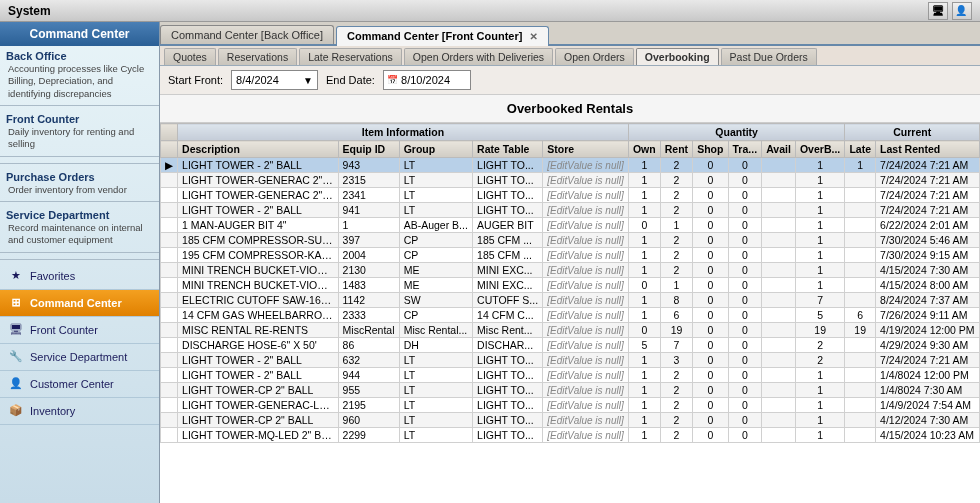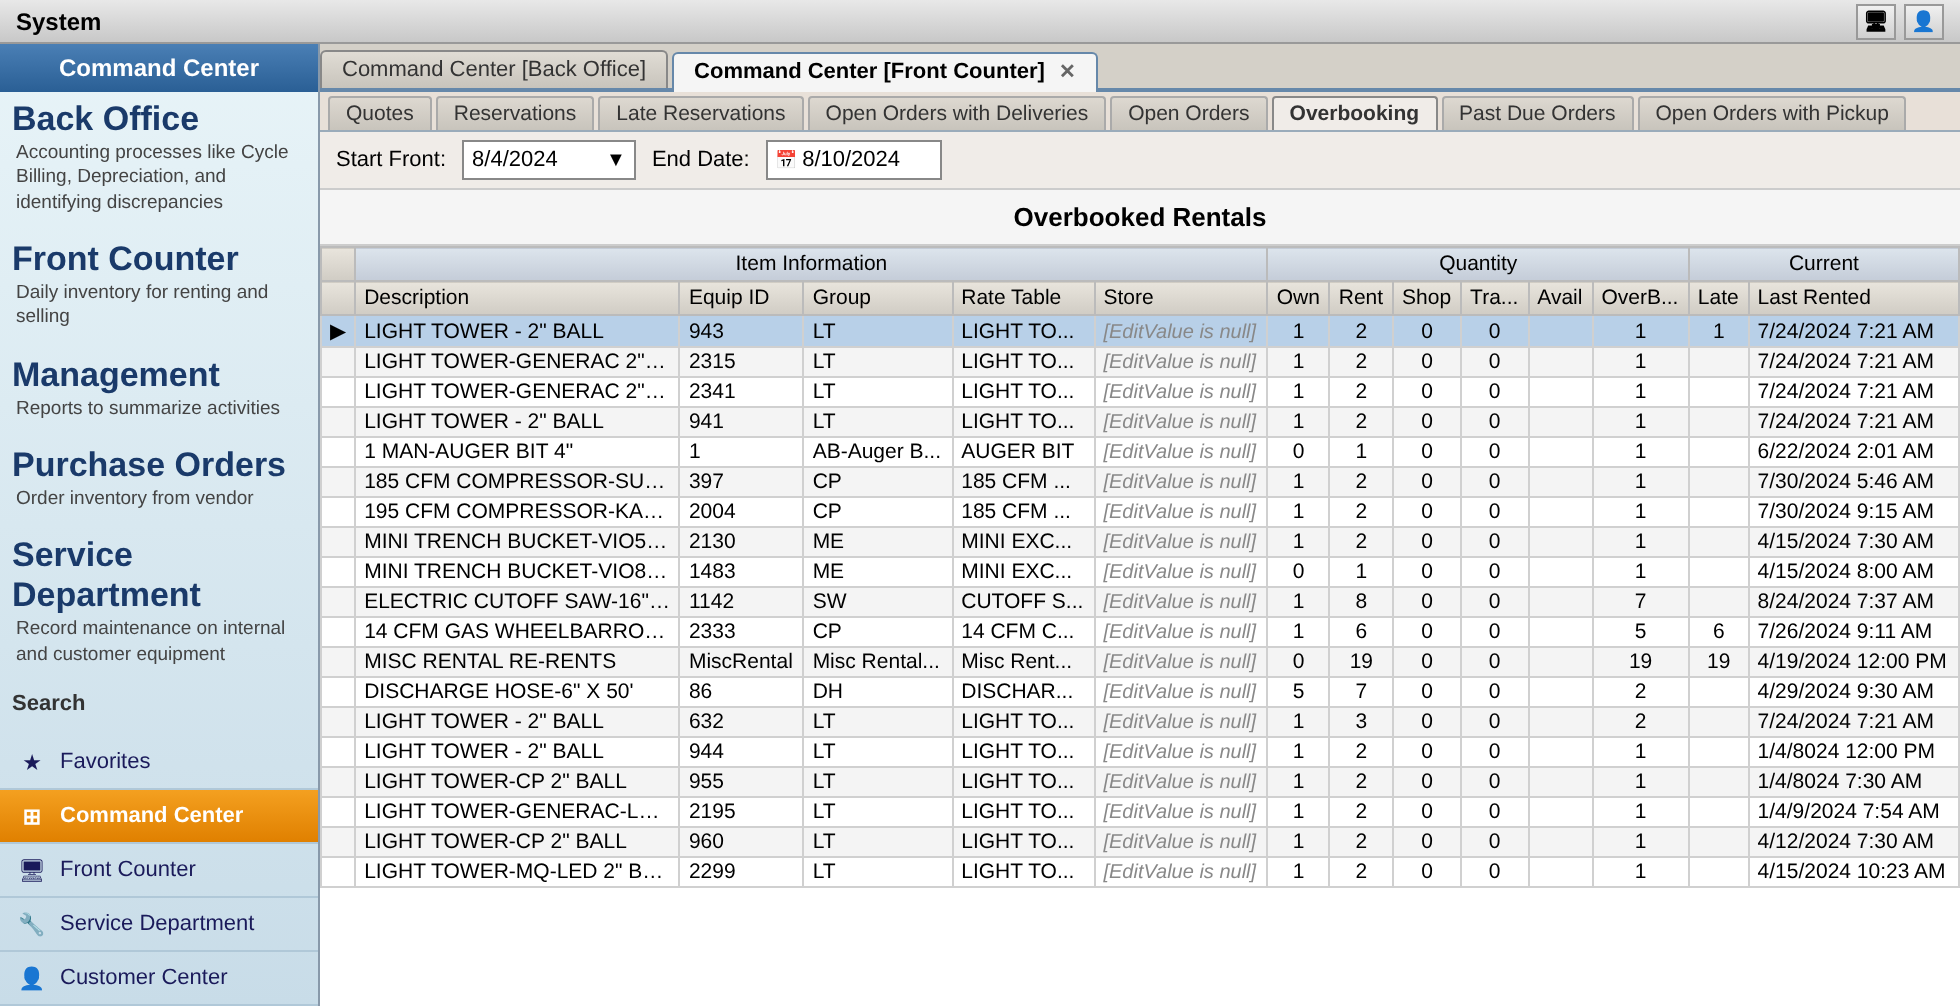--- a/index.html
+++ b/index.html
@@ -51,21 +51,21 @@
       font-size: 12px;
       padding: 5px 8px;
       text-align: center;
     }
     .sidebar-section {
       padding: 4px 6px 2px 6px;
     }
     .sidebar-section-title {
       color: #1a3a6a;
       font-weight: bold;
-      font-size: 17px;
+      font-size: 11px;
       cursor: pointer;
     }
     .sidebar-section-desc {
       color: #444;
       font-size: 9.5px;
       line-height: 1.3;
       padding-left: 2px;
       margin-top: 1px;
     }
     .sidebar-divider {
@@ -223,21 +223,21 @@
     
     .data-table {
       width: 100%;
       border-collapse: collapse;
       font-size: 10.5px;
     }
     .data-table th {
       background: linear-gradient(to bottom, #e8e4dc, #d0ccc4);
       border: 1px solid #bbb;
       padding: 2px 4px;
-      font-weight: normal;
+      font-weight: bold;
       text-align: left;
       white-space: nowrap;
       position: sticky;
       top: 17px;
     }
     .data-table th.group-header {
       text-align: center;
       background: linear-gradient(to bottom, #dce4ec, #c4ccd8);
     }
     .data-table td {
@@ -276,39 +276,34 @@
       <div class="sidebar-section-desc">Accounting processes like Cycle Billing, Depreciation, and identifying discrepancies</div>
     </div>
     <div class="sidebar-divider"></div>
 
     <div class="sidebar-section">
       <div class="sidebar-section-title">Front Counter</div>
       <div class="sidebar-section-desc">Daily inventory for renting and selling</div>
     </div>
     <div class="sidebar-divider"></div>
 
-    <div class="sidebar-section">
-      <div class="sidebar-section-title">Management</div>
-      <div class="sidebar-section-desc">Reports to summarize activities</div>
-    </div>
     <div class="sidebar-divider"></div>
 
     <div class="sidebar-section">
       <div class="sidebar-section-title">Purchase Orders</div>
       <div class="sidebar-section-desc">Order inventory from vendor</div>
     </div>
     <div class="sidebar-divider"></div>
 
     <div class="sidebar-section">
       <div class="sidebar-section-title">Service Department</div>
       <div class="sidebar-section-desc">Record maintenance on internal and customer equipment</div>
     </div>
     <div class="sidebar-divider"></div>
 
-    <div class="sidebar-search">Search</div>
     <div class="sidebar-divider"></div>
 
     <div class="sidebar-nav">
       <div class="sidebar-nav-item">
         <span class="sidebar-nav-icon">★</span>
         <span>Favorites</span>
       </div>
       <div class="sidebar-nav-item active">
         <span class="sidebar-nav-icon">⊞</span>
         <span>Command Center</span>
@@ -345,21 +340,20 @@
     </div>
 
     <div class="sub-tabs-bar">
       <div class="sub-tab"><span>Quotes</span></div>
       <div class="sub-tab"><span>Reservations</span></div>
       <div class="sub-tab"><span>Late Reservations</span></div>
       <div class="sub-tab"><span>Open Orders with Deliveries</span></div>
       <div class="sub-tab"><span>Open Orders</span></div>
       <div class="sub-tab active"><span>Overbooking</span></div>
       <div class="sub-tab"><span>Past Due Orders</span></div>
-      <div class="sub-tab"><span>Open Orders with Pickup</span></div>
     </div>
 
     <div class="date-row">
       <span>Start Front:</span>
       <div class="date-input">
         <input type="text" value="8/4/2024" style="">
         <span class="date-cal-icon">▼</span>
       </div>
       <span>End Date:</span>
       <div class="date-input">

